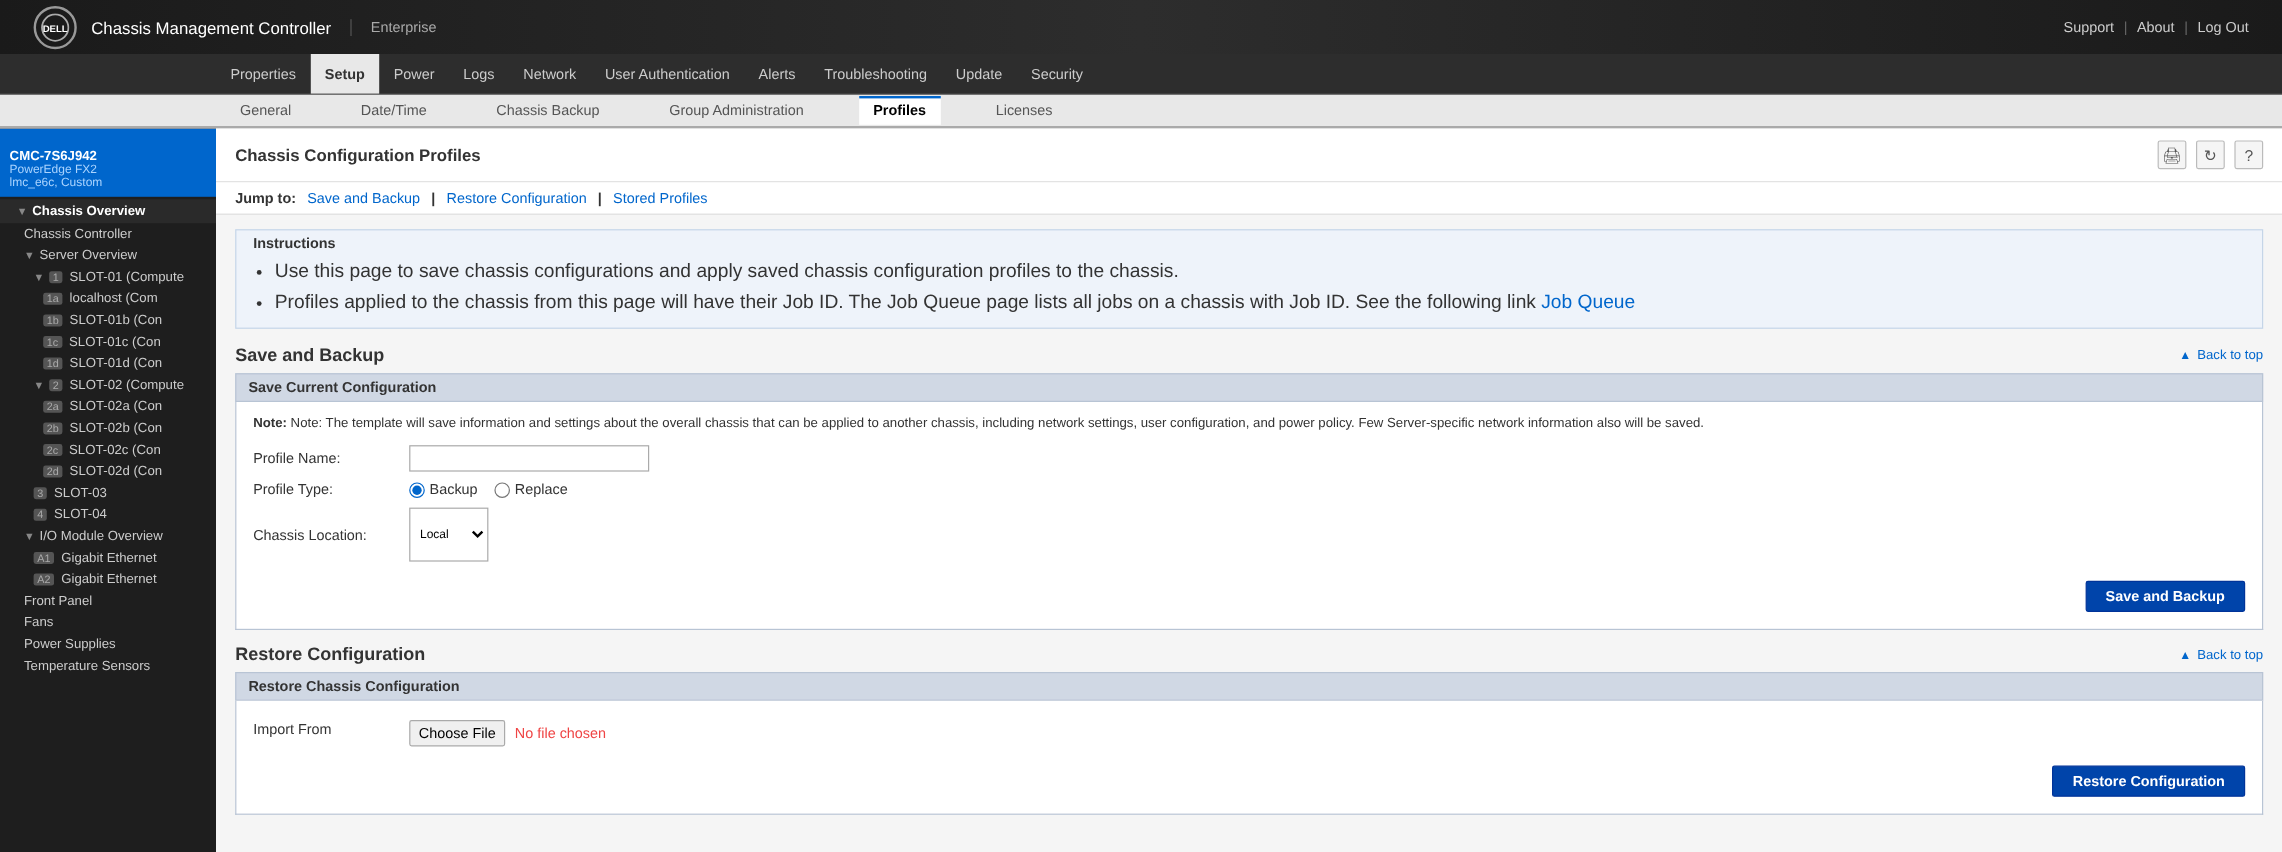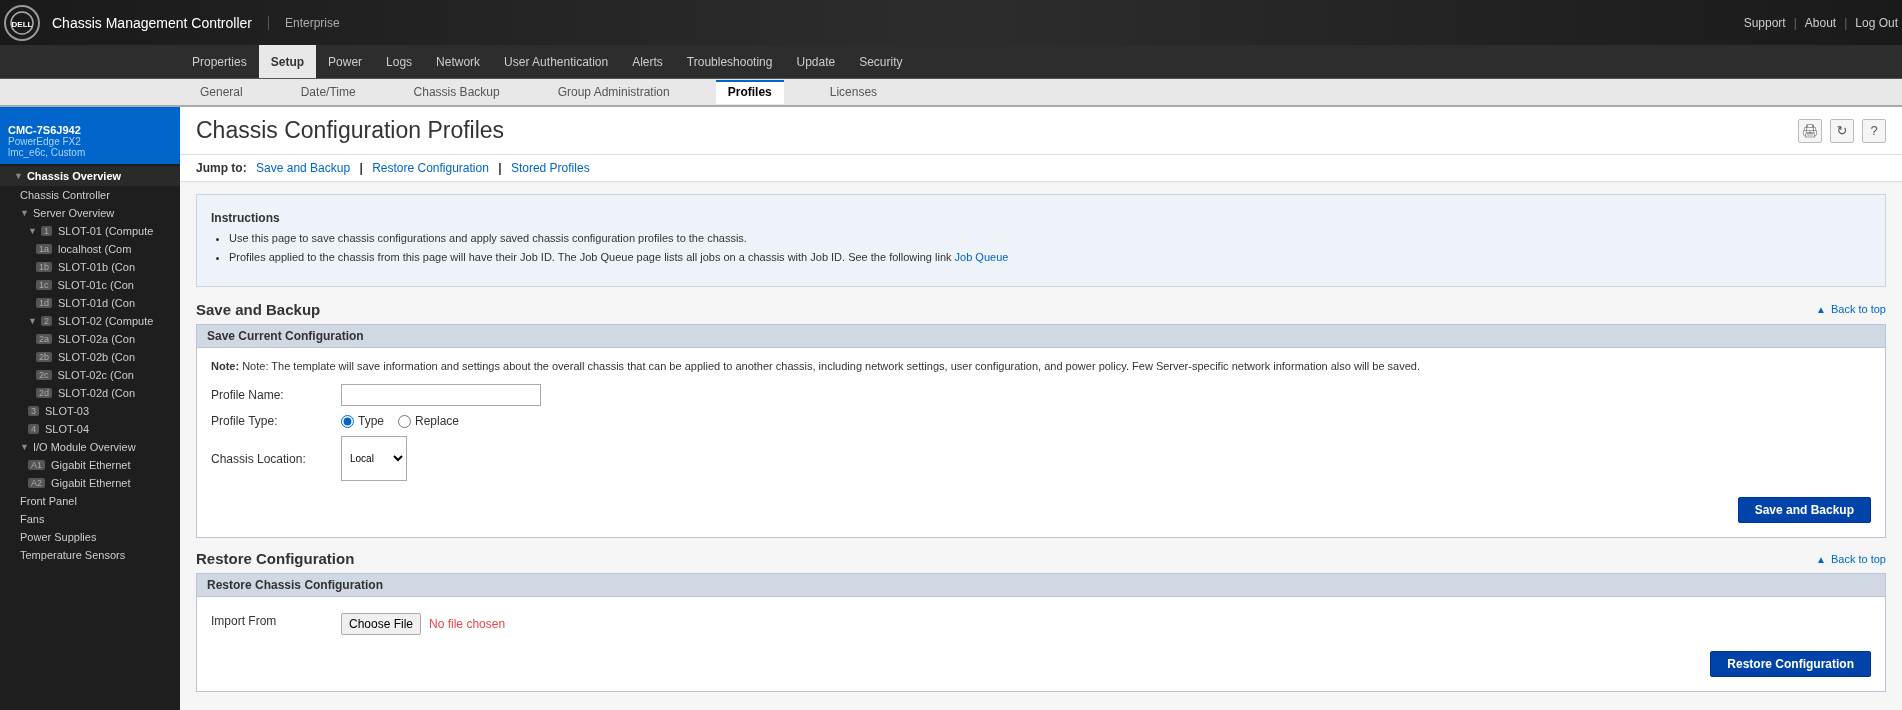--- a/index.html
+++ b/index.html
@@ -4,21 +4,21 @@
   <style>
     * { box-sizing: border-box; margin: 0; padding: 0; }
     body { font-family: Arial, sans-serif; font-size: 12px; background: #f0f0f0; color: #333; }
 
     
     .header {
       background: linear-gradient(to right, #1a1a1a, #2d2d2d, #1a1a1a);
       height: 45px;
       display: flex;
       align-items: center;
-      padding: 0 4px;
+      padding: 0 28px;
       position: relative;
     }
     .header-logo {
       width: 36px;
       height: 36px;
       border: 2px solid #999;
       border-radius: 50%;
       display: flex;
       align-items: center;
       justify-content: center;
@@ -186,22 +186,22 @@
 
     .page-header-bar {
       background: #fff;
       padding: 10px 16px;
       border-bottom: 1px solid #ddd;
       display: flex;
       align-items: center;
       justify-content: space-between;
     }
     .page-title {
-      font-size: 23px;
-      font-weight: normal;
+      font-size: 14px;
+      font-weight: bold;
       color: #333;
       text-align: right;
     }
     .page-header-icons {
       display: flex;
       gap: 8px;
       align-items: center;
     }
     .icon-btn {
       width: 24px;
@@ -228,35 +228,35 @@
     .jump-to-sep { color: #999; }
 
     .content-area {
       padding: 12px 16px;
     }
 
     
     .instructions-box {
       background: #eef3fa;
       border: 1px solid #c5d5e8;
-      padding: 16px 14px;
+      padding: 4px 14px;
       margin-bottom: 14px;
     }
     .instructions-title {
       font-weight: bold;
       font-size: 12px;
       margin-bottom: 6px;
       color: #333;
     }
     .instructions-box ul {
       margin-left: 18px;
     }
     .instructions-box li {
       margin-bottom: 4px;
-      font-size: 11px;
+      font-size: 16px;
       line-height: 1.4;
       color: #333;
     }
     .instructions-box a { color: #0066cc; text-decoration: none; }
 
     
     .section-header-row {
       display: flex;
       align-items: center;
       justify-content: space-between;
@@ -563,21 +563,21 @@
           </p>
           <div class="form-row">
             <span class="form-label">Profile Name:</span>
             <input class="form-input" type="text" value="" style="">
           </div>
           <div class="form-row">
             <span class="form-label">Profile Type:</span>
             <div class="radio-group">
               <label class="radio-label">
                 <input type="radio" name="profileType" value="clone" checked="" style="">
-                <span>Type</span>
+                <span>Backup</span>
               </label>
               <label class="radio-label">
                 <input type="radio" name="profileType" value="replace" style="">
                 <span>Replace</span>
               </label>
             </div>
           </div>
           <div class="form-row">
             <span class="form-label">Chassis Location:</span>
             <select class="form-select">

